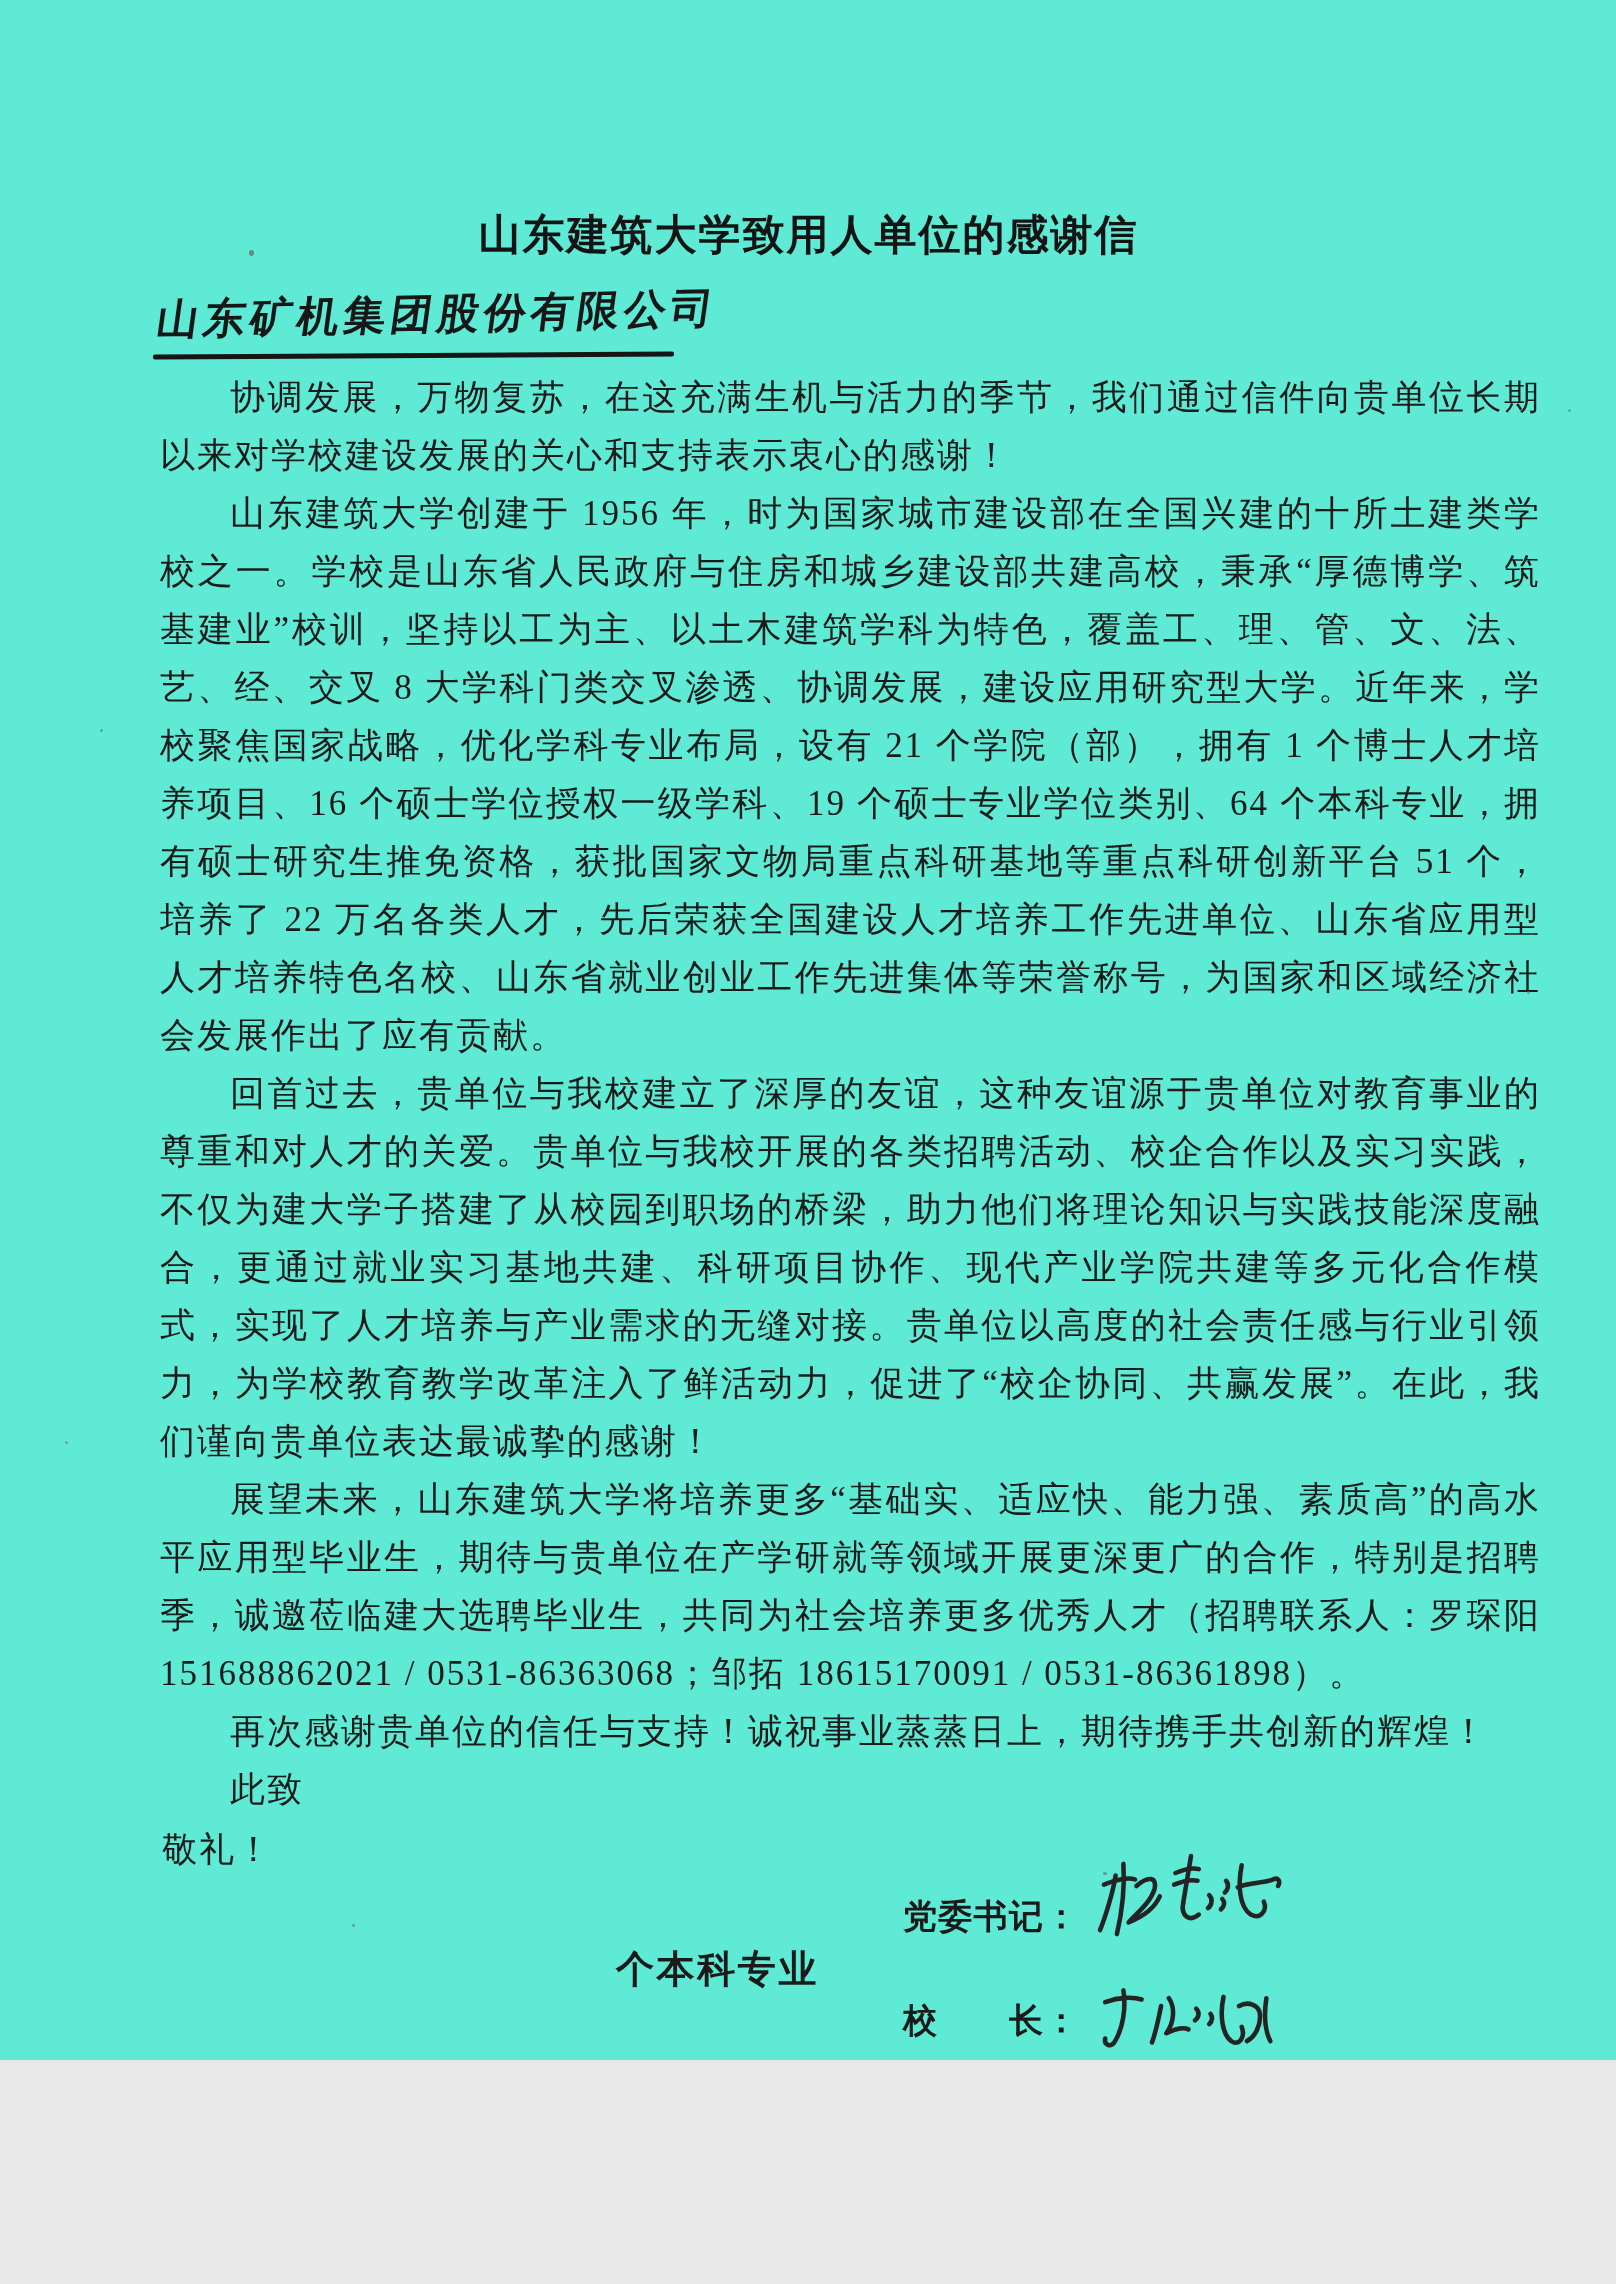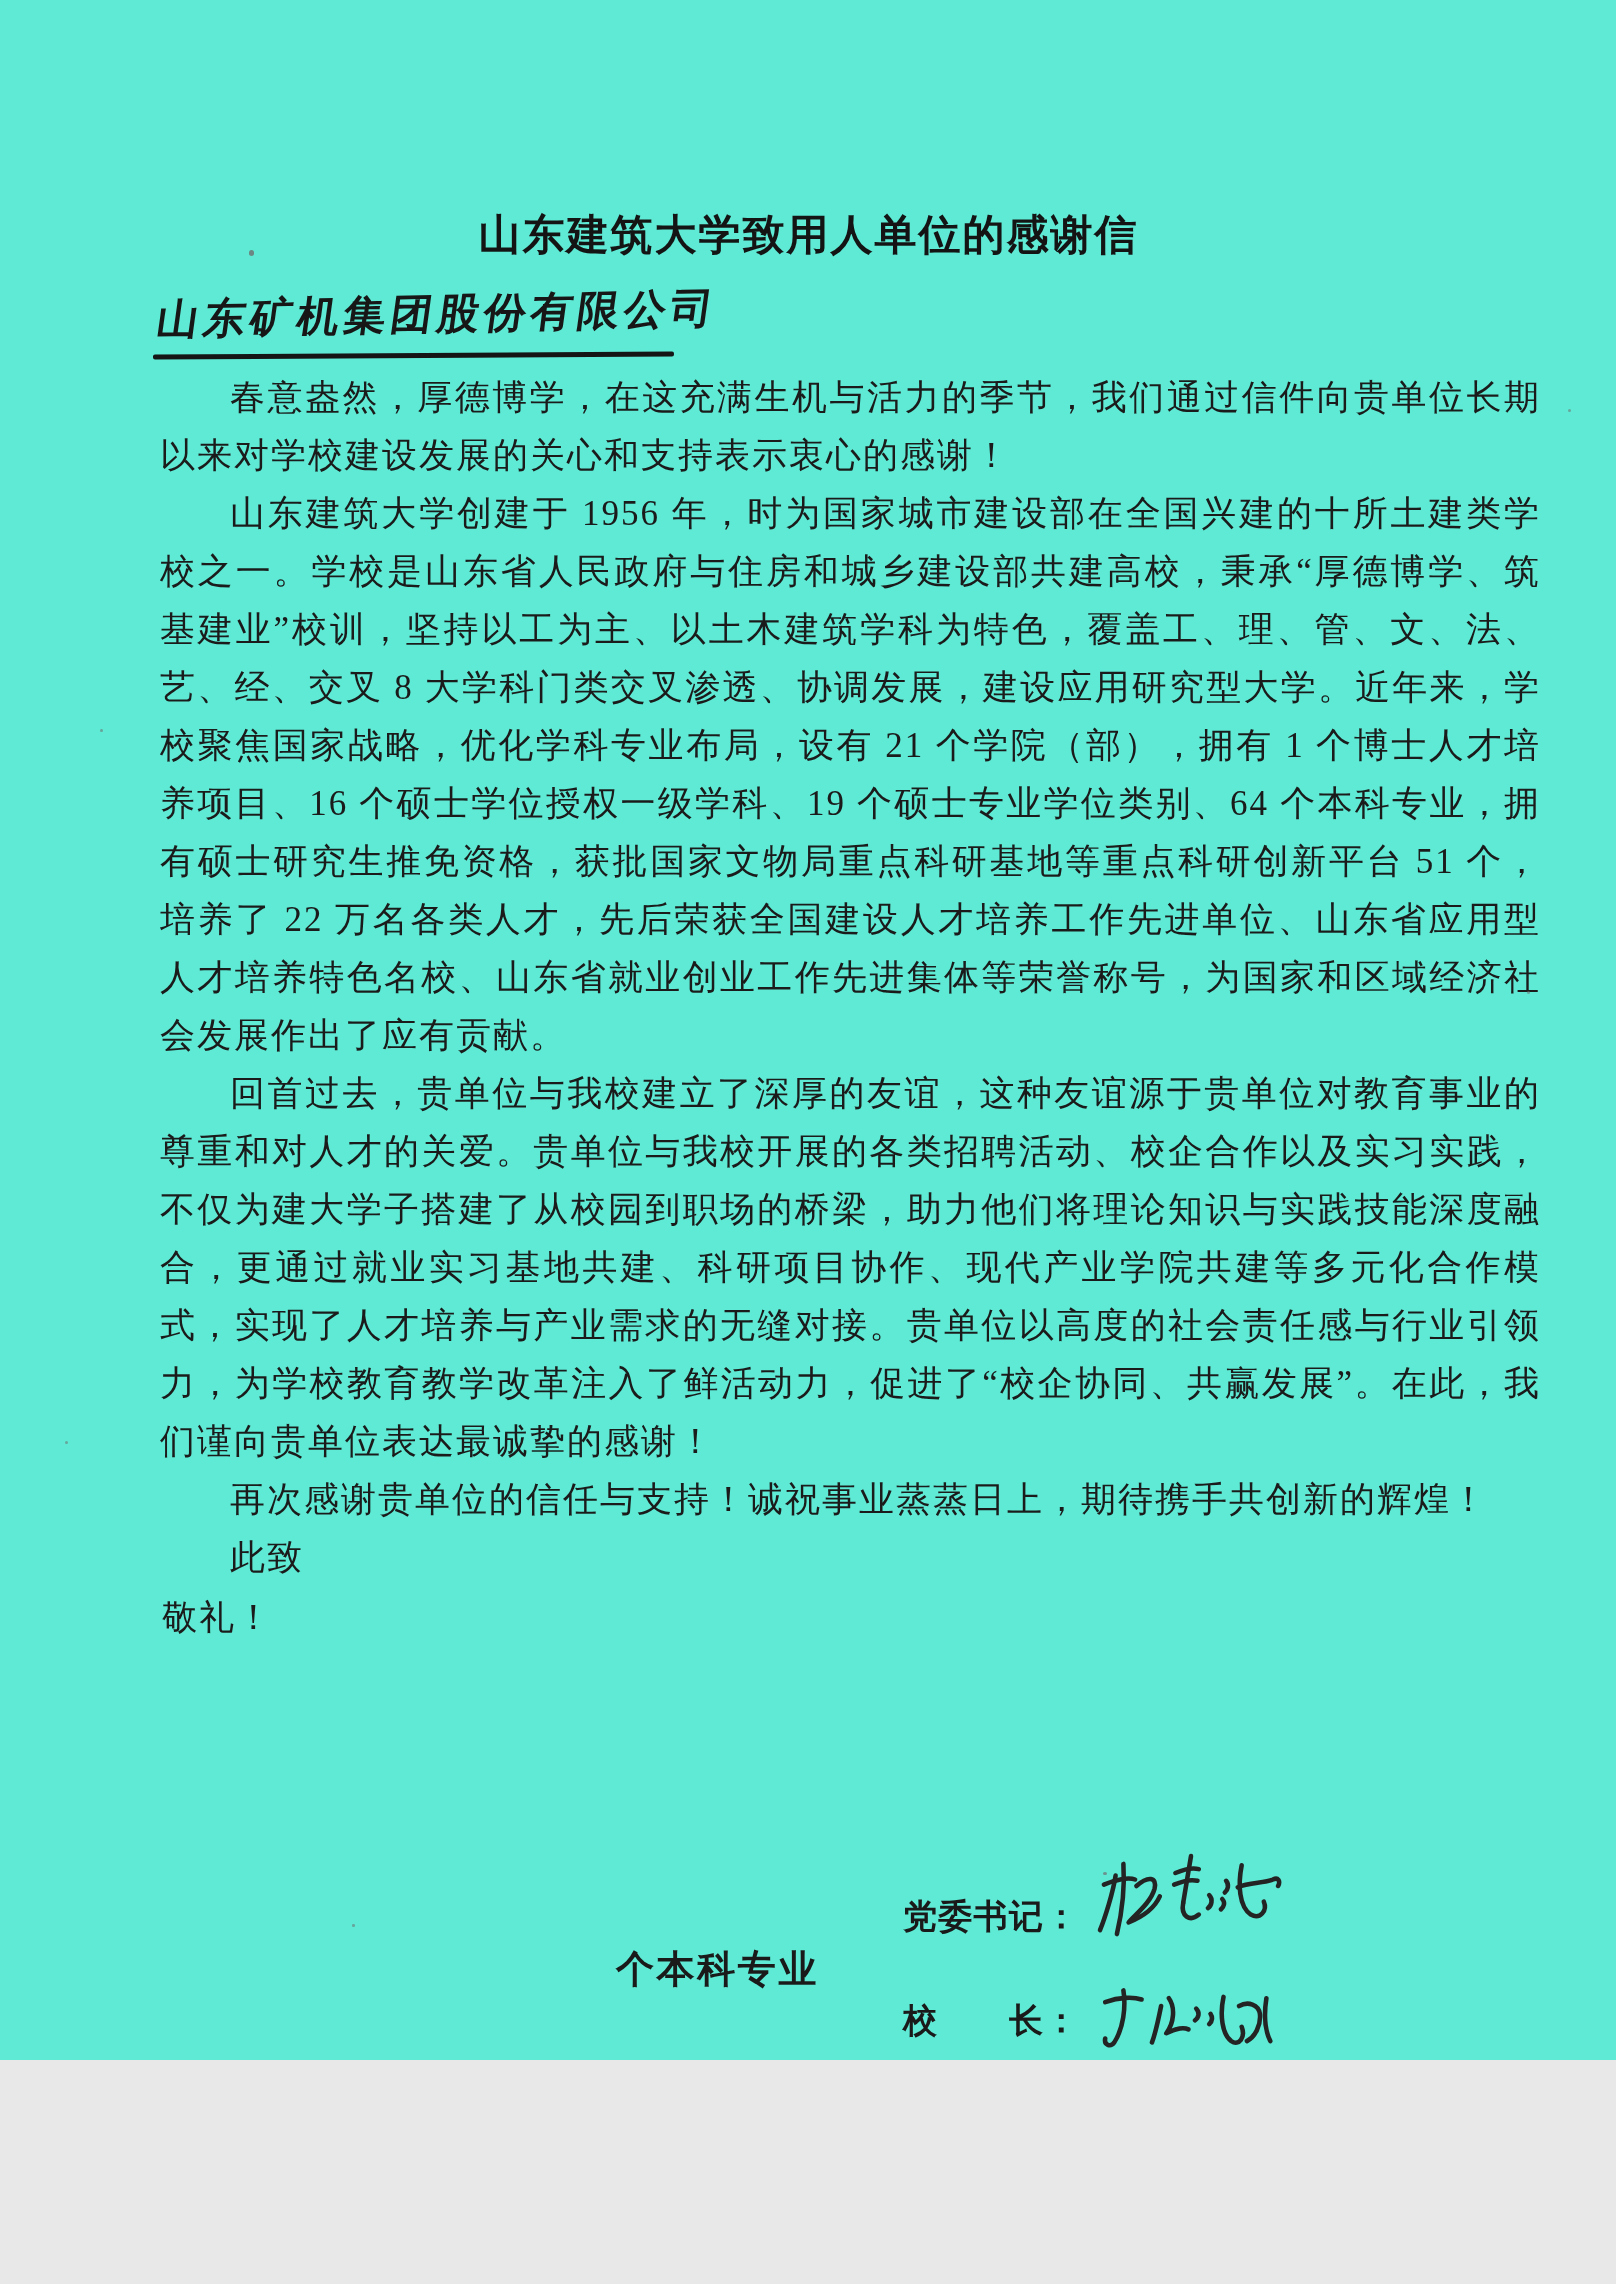--- a/index.html
+++ b/index.html
@@ -99,23 +99,24 @@
 <div class="page">
 
   <div class="title">山东建筑大学致用人单位的感谢信</div>
 
   <div class="recipient-wrap">
     <span class="recipient-name">山东矿机集团股份有限公司</span>
     <div class="recipient-underline"></div>
   </div>
 
   <div class="body-text">
-    <p class="para">春意盎然，厚德博学，在这充满生机与活力的季节，我们通过信件向贵单位长期以来对学校建设发展的关心和支持表示衷心的感谢！</p>
+    <p class="para">协调发展，万物复苏，在这充满生机与活力的季节，我们通过信件向贵单位长期以来对学校建设发展的关心和支持表示衷心的感谢！</p>
     <p class="para">山东建筑大学创建于 1956 年，时为国家城市建设部在全国兴建的十所土建类学校之一。学校是山东省人民政府与住房和城乡建设部共建高校，秉承“厚德博学、筑基建业”校训，坚持以工为主、以土木建筑学科为特色，覆盖工、理、管、文、法、艺、经、交叉 8 大学科门类交叉渗透、协调发展，建设应用研究型大学。近年来，学校聚焦国家战略，优化学科专业布局，设有 21 个学院（部），拥有 1 个博士人才培养项目、16 个硕士学位授权一级学科、19 个硕士专业学位类别、64 个本科专业，拥有硕士研究生推免资格，获批国家文物局重点科研基地等重点科研创新平台 51 个，培养了 22 万名各类人才，先后荣获全国建设人才培养工作先进单位、山东省应用型人才培养特色名校、山东省就业创业工作先进集体等荣誉称号，为国家和区域经济社会发展作出了应有贡献。</p>
     <p class="para">回首过去，贵单位与我校建立了深厚的友谊，这种友谊源于贵单位对教育事业的尊重和对人才的关爱。贵单位与我校开展的各类招聘活动、校企合作以及实习实践，不仅为建大学子搭建了从校园到职场的桥梁，助力他们将理论知识与实践技能深度融合，更通过就业实习基地共建、科研项目协作、现代产业学院共建等多元化合作模式，实现了人才培养与产业需求的无缝对接。贵单位以高度的社会责任感与行业引领力，为学校教育教学改革注入了鲜活动力，促进了“校企协同、共赢发展”。在此，我们谨向贵单位表达最诚挚的感谢！</p>
+    <p class="para">展望未来，山东建筑大学将培养更多“基础实、适应快、能力强、素质高”的高水平应用型毕业生，期待与贵单位在产学研就等领域开展更深更广的合作，特别是招聘季，诚邀莅临建大选聘毕业生，共同为社会培养更多优秀人才（招聘联系人：罗琛阳 151688862021 / 0531-86363068；邹拓 18615170091 / 0531-86361898）。</p>
     <p class="para">再次感谢贵单位的信任与支持！诚祝事业蒸蒸日上，期待携手共创新的辉煌！</p>
     <p class="salute-line">此致</p>
     <p class="regards-line">敬礼！</p>
   </div>
 
   <div class="sig-area">
     <div class="uni-name">个本科专业</div>
 
     <div class="sig-row president">
       <span class="sig-label">校　　长：</span>

